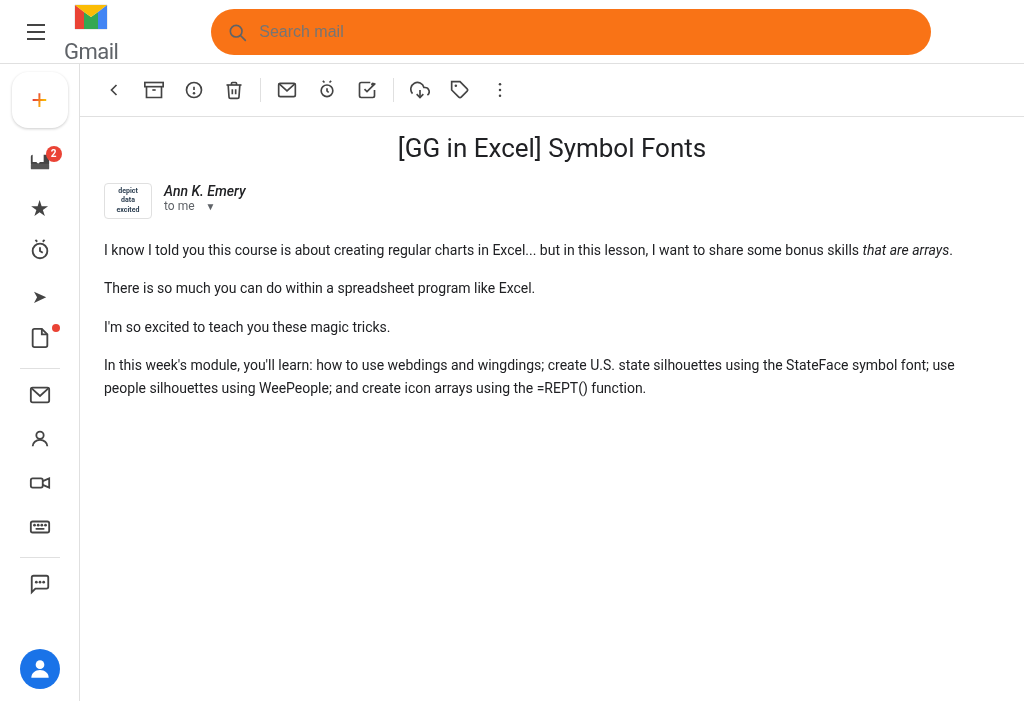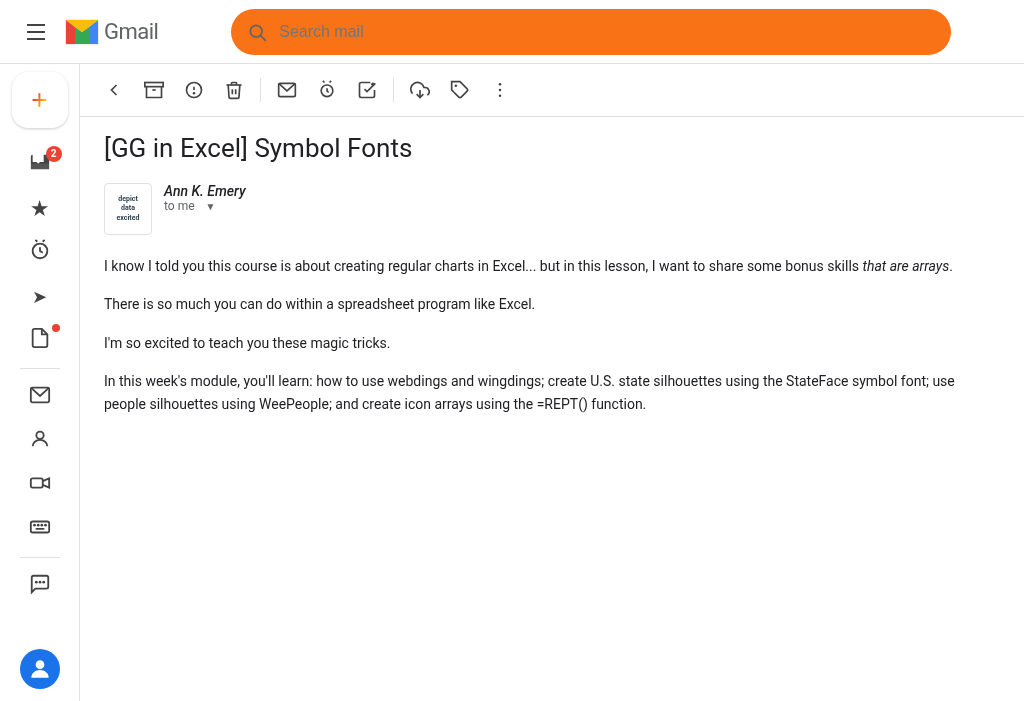--- a/index.html
+++ b/index.html
@@ -14,21 +14,21 @@
       border-bottom: 1px solid #e0e0e0;
       gap: 8px;
     }
     .hamburger-btn {
       width: 40px; height: 40px;
       display: flex; flex-direction: column; justify-content: center; align-items: center; gap: 5px;
       border-radius: 50%; cursor: pointer; border: none; background: none;
     }
     .hamburger-btn span { width: 18px; height: 2px; background: #444; display: block; }
     .gmail-logo {
-      display: flex; align-items: center; gap: 4px; margin-right: 8px;
+      display: flex; align-items: center; gap: 4px; margin-right: 8px; flex-direction: column;
     }
     .gmail-m {
       width: 36px; height: 36px;
     }
     .gmail-text {
       font-size: 22px; color: #5f6368; font-weight: 400; letter-spacing: -0.5px;
     }
     .search-bar {
       flex: 1;
       max-width: 720px;
@@ -147,29 +147,30 @@
 
     
     .email-content {
       padding: 16px 24px;
     }
     .email-subject {
       font-size: 26px;
       font-weight: 400;
       color: #202124;
       margin-bottom: 20px;
+      text-align: center;
     }
     .sender-row {
       display: flex;
       align-items: flex-start;
       gap: 12px;
       margin-bottom: 20px;
     }
     .sender-avatar {
-      width: 48px; height: 52px; flex-shrink: 0;
+      width: 48px; height: 36px; flex-shrink: 0;
       background: #fff;
       border: 1px solid #e0e0e0;
       border-radius: 4px;
       display: flex; flex-direction: column; align-items: center; justify-content: center;
       font-size: 8px;
       color: #444;
       font-weight: bold;
       padding: 4px;
       line-height: 1.3;
       text-align: center;

